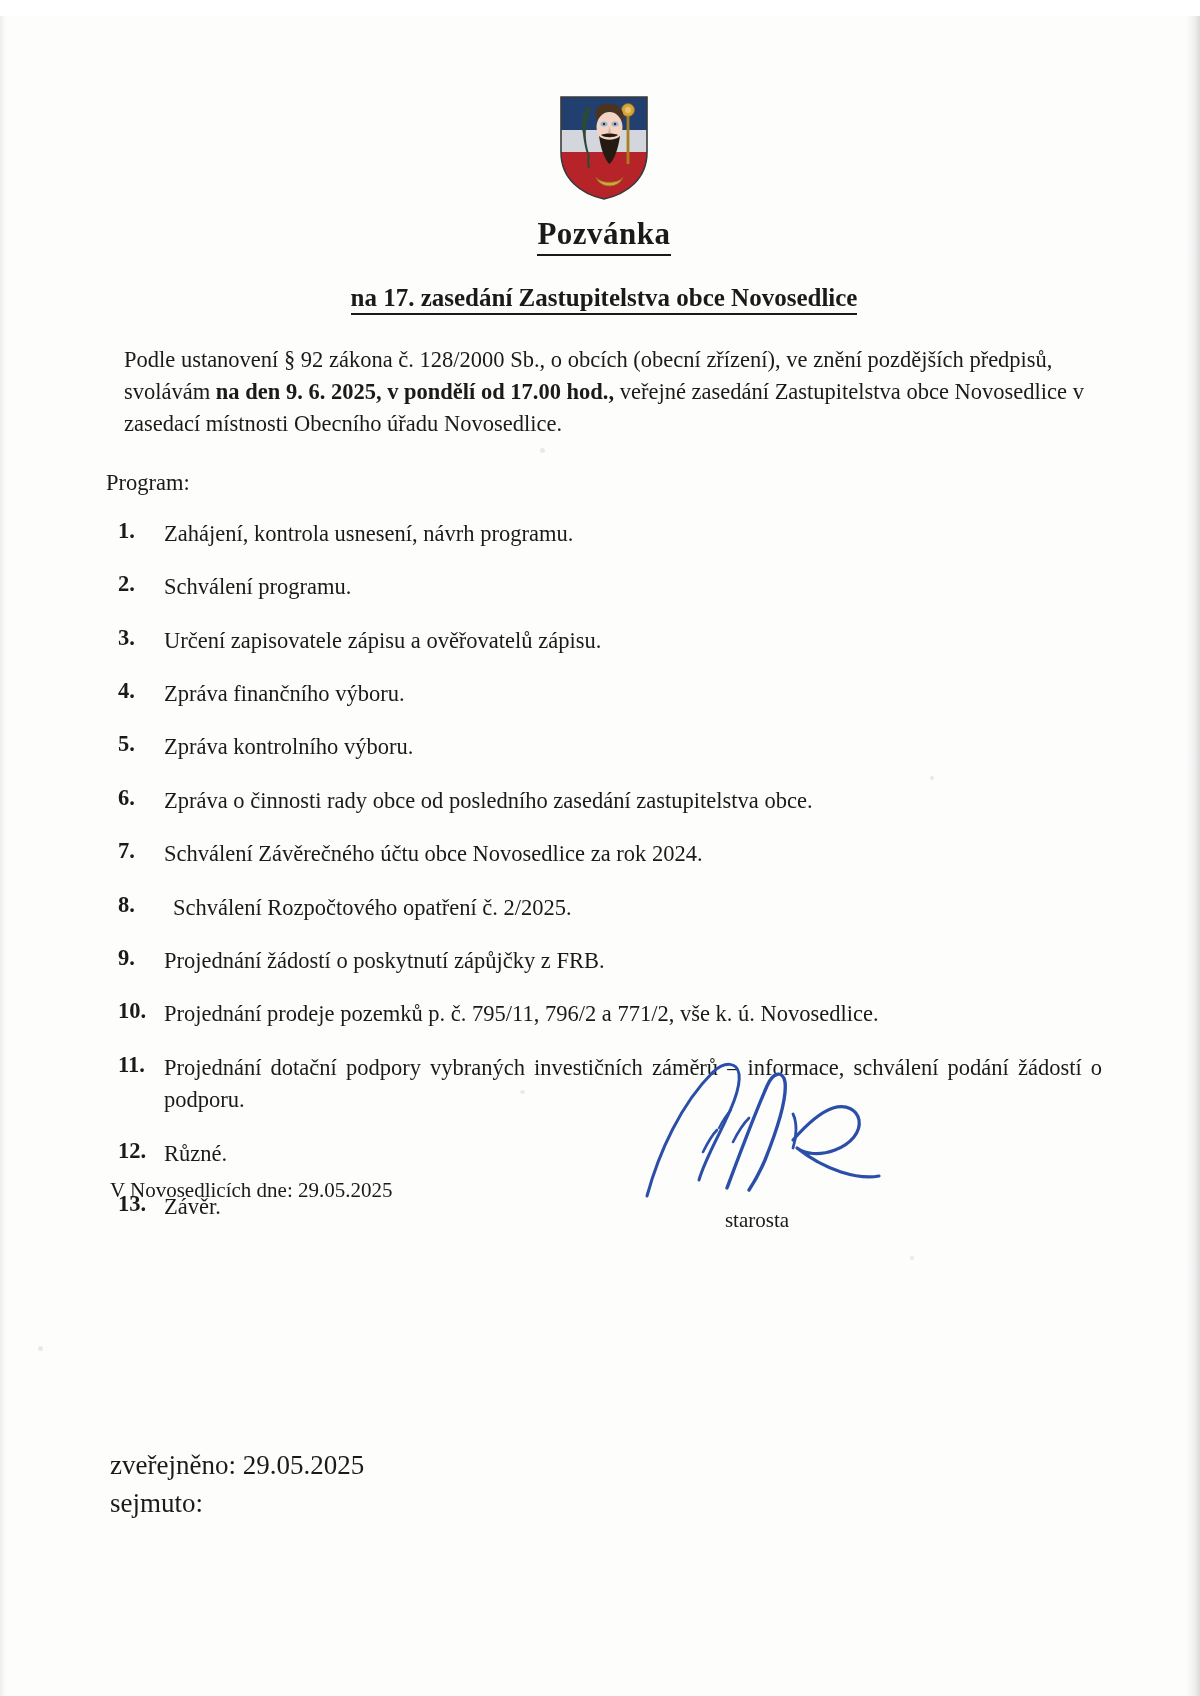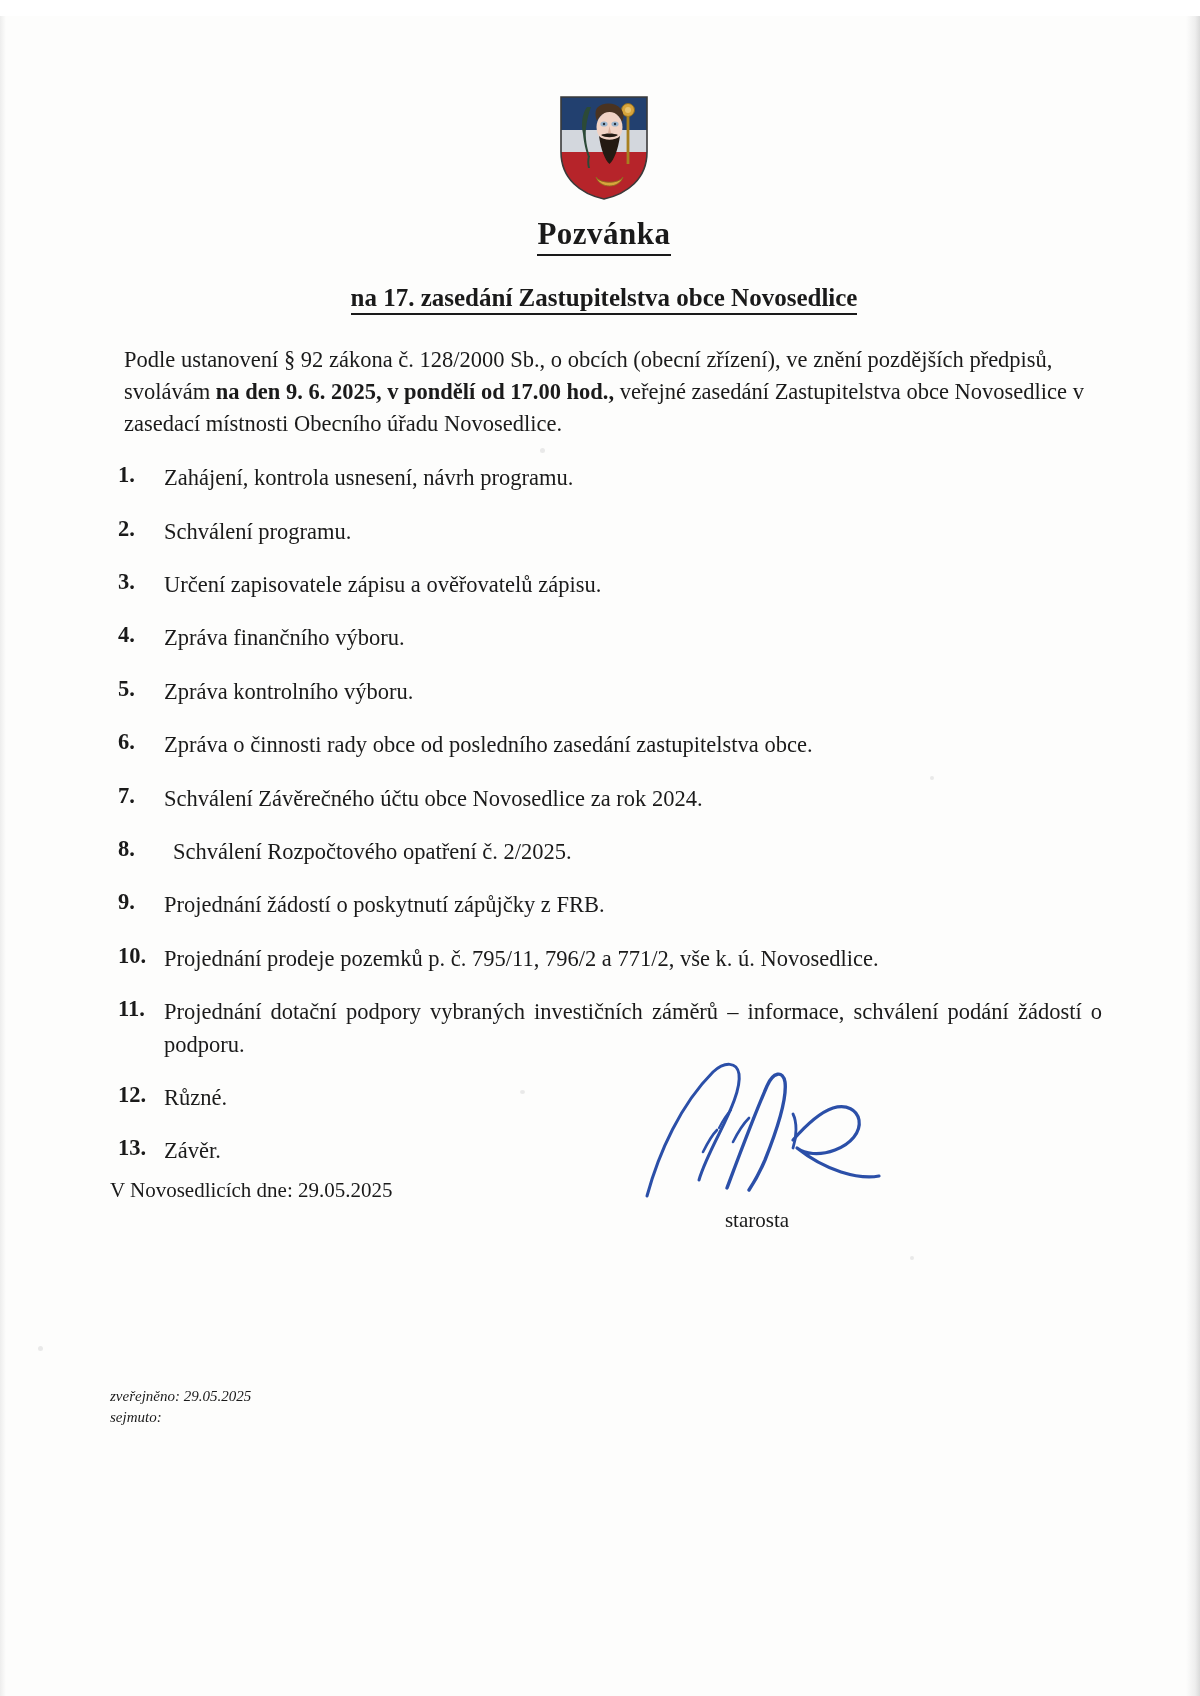--- a/index.html
+++ b/index.html
@@ -167,24 +167,23 @@
   }
   .sig-role {
     font-size: 21px;
     margin-top: 2px;
   }
 
   
   .bottom-notes {
     position: absolute;
     left: 6px;
-    top: 1370px;
-    font-size: 15px;
+    top: 1430px;
+    font-size: 27px;
     line-height: 1.42;
-    font-style: italic;
   }
   .bottom-notes div { white-space: pre; }
 
   
   .speck {
     position: absolute;
     background: #d9d9d9;
     border-radius: 50%;
     opacity: .55;
   }
@@ -246,20 +245,21 @@
         <path d="M4,3 H90 V58 C90,85 70,100 47,105 C24,100 4,85 4,58 Z" fill="none" stroke="#3a3a3a" stroke-width="1.6"></path>
       </svg>
     </div>
 
     <div class="doc-title"><span class="u">Pozvánka</span></div>
 
     <div class="doc-subtitle"><span class="u">na 17. zasedání Zastupitelstva obce Novosedlice</span></div>
 
     <p class="intro"><span>Podle ustanovení § 92 zákona č. 128/2000 Sb., o obcích (obecní zřízení), ve znění pozdějších předpisů, svolávám </span><b>na den 9. 6. 2025, v pondělí od 17.00 hod.,</b><span> veřejné zasedání Zastupitelstva obce Novosedlice v zasedací místnosti Obecního úřadu Novosedlice.</span></p>
 
+    <div class="program-label">Program:</div>
 
     <ol class="program">
       <li>
           <span class="num">1.</span>
           <span class="txt">Zahájení, kontrola usnesení, návrh programu.</span>
         </li>
       <li>
           <span class="num">2.</span>
           <span class="txt">Schválení programu.</span>
         </li>

